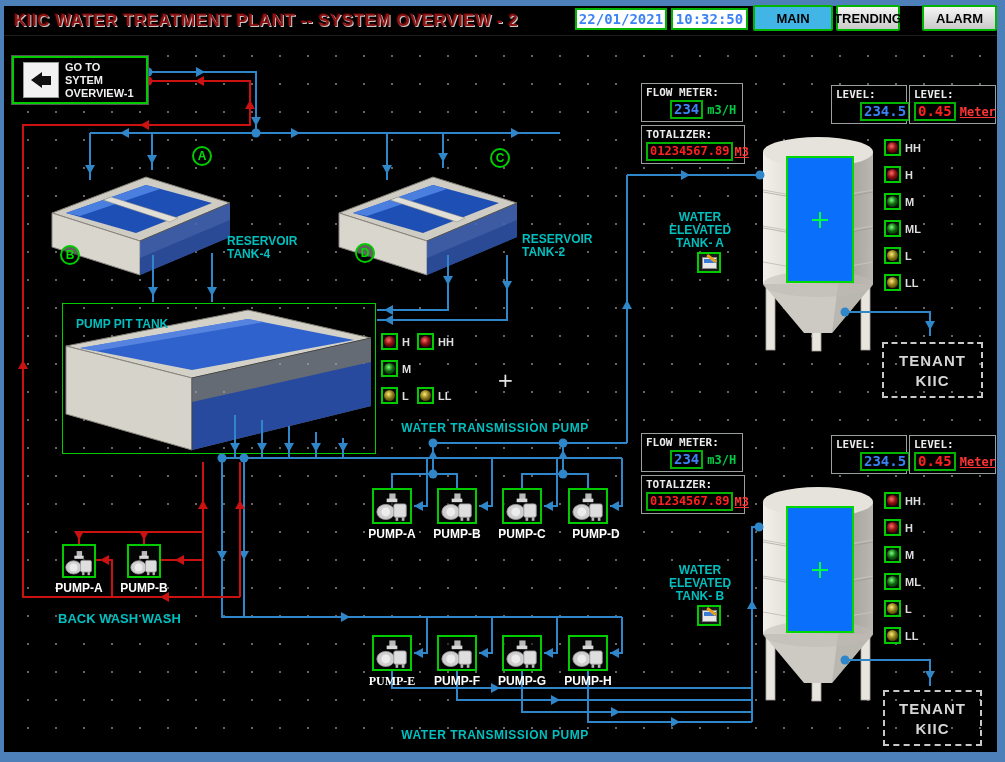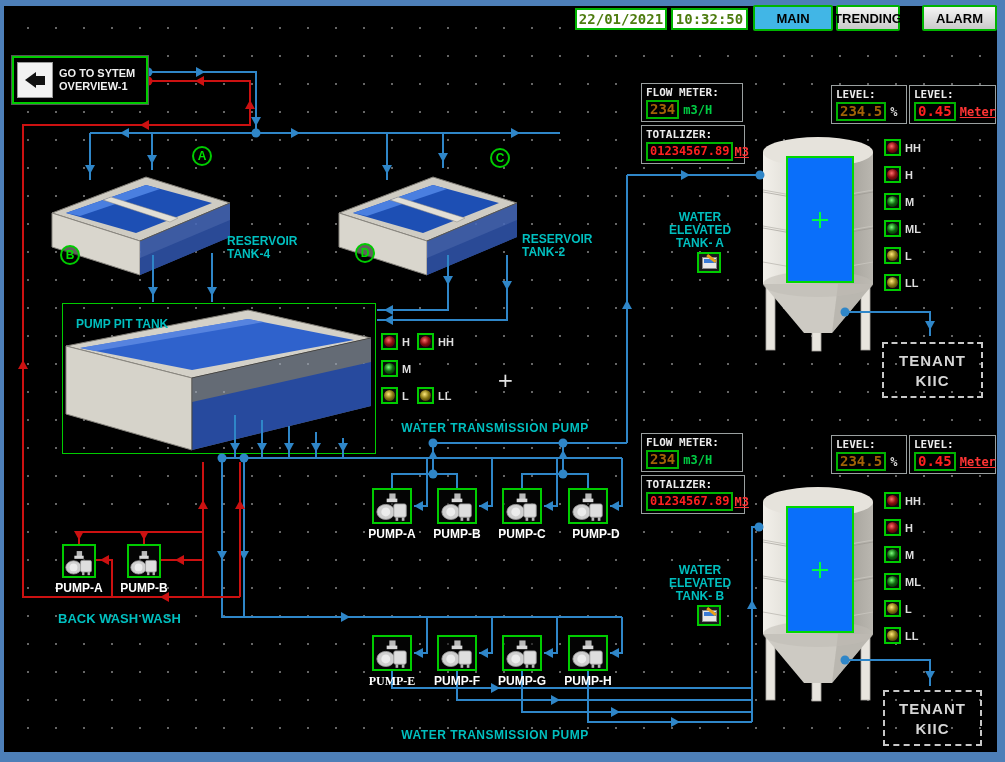--- a/index.html
+++ b/index.html
@@ -4,42 +4,42 @@
 <style>
   html,body{margin:0;padding:0;background:#222;}
   *{box-sizing:border-box;}
   .frame{position:relative;width:1005px;height:762px;background:#4d7fb8;font-family:"Liberation Sans",sans-serif;overflow:hidden;}
   .screen{position:absolute;left:4px;top:6px;width:993px;height:746px;background:#000;
     background-image:radial-gradient(circle,rgba(185,185,185,.55) 1px,transparent 1.4px);
     background-size:28px 28px;background-position:10px 8px;z-index:1;}
   .header{position:absolute;left:4px;top:6px;width:993px;height:30px;background:#000;z-index:10;border-bottom:1px solid #1c1c1c;}
   .title{position:absolute;left:10px;top:5px;font:bold 17px "Liberation Sans",sans-serif;color:#8e1414;
     text-shadow:1px 1px 0 rgba(235,235,235,.85),-1px -1px 0 rgba(70,0,0,.9);letter-spacing:.5px;white-space:nowrap;}
-  .dtbox{position:absolute;top:8px;height:22px;background:#fff;border:2px solid #00b400;color:#4d7c0f;
+  .dtbox{position:absolute;top:8px;height:22px;background:#fff;border:2px solid #00b400;color:#3b82f6;
     font:bold 14px "DejaVu Sans Mono",monospace;display:flex;align-items:center;justify-content:center;z-index:11;}
   .navbtn{position:absolute;top:5px;height:26px;border:2px solid #00b400;color:#000;font:bold 13px "Liberation Sans",sans-serif;
     display:flex;align-items:center;justify-content:center;z-index:11;background:linear-gradient(#f5f5f5,#c9c9c9);border-radius:2px;cursor:pointer;}
   .navbtn.active{background:#41b6e6;}
   .goto{position:absolute;left:12px;top:56px;width:136px;height:48px;border:2px solid #00cc00;background:#000;z-index:12;
-    display:flex;align-items:center;gap:6px;padding:3px;outline:1px solid #555;cursor:pointer;}
+    display:flex;align-items:center;gap:6px;padding:9px;outline:1px solid #555;cursor:pointer;}
   .goto .arrowbox{width:36px;height:36px;background:#f2f2f2;border:1px solid #999;display:flex;align-items:center;justify-content:center;flex:0 0 auto;}
   .arrow-shape{display:flex;align-items:center;}
   .arrow-head{width:0;height:0;border-top:8px solid transparent;border-bottom:8px solid transparent;border-right:11px solid #111;}
   .arrow-shaft{width:9px;height:9px;background:#111;}
   .goto .txt{color:#f0f0f0;font:bold 11px "Liberation Sans",sans-serif;line-height:13px;}
   .tank-svg{position:absolute;z-index:5;}
   .circle-tag{position:absolute;width:20px;height:20px;border-radius:50%;border:2px solid #00cc00;color:#00dd00;
     font:bold 12px "Liberation Sans",sans-serif;display:flex;align-items:center;justify-content:center;z-index:9;background:rgba(0,0,0,.55);}
   .hmi-cyan{position:absolute;color:#00bfbf;font:bold 12px "Liberation Sans",sans-serif;line-height:13px;z-index:9;}
   .pit-box{position:absolute;left:62px;top:303px;width:314px;height:151px;border:1px solid #00cc00;z-index:4;}
   .metric-box{position:absolute;background:#000;border:1px solid #9aa0a0;padding:2px 4px;z-index:7;}
   .metric-label{color:#ececec;font:bold 11px "DejaVu Sans Mono",monospace;white-space:nowrap;}
   .mrow{display:flex;align-items:center;gap:4px;margin-top:1px;}
   .digital{font:bold 14px "DejaVu Sans Mono",monospace;background:#000;border:2px solid #00b400;padding:0 2px;line-height:15px;white-space:nowrap;}
-  .digital.green{color:#a16207;}
+  .digital.green{color:#3b82f6;margin-left:24px;}
   .digital.red{color:#ff2020;}
   .unit-green{color:#00cc44;font:bold 12px "DejaVu Sans Mono",monospace;}
   .unit-red{color:#ff3434;font:bold 12px "DejaVu Sans Mono",monospace;text-decoration:underline;}
   .unit-white{color:#d8d8d8;font:bold 12px "DejaVu Sans Mono",monospace;}
   .lamp-row{position:absolute;display:flex;align-items:center;gap:4px;z-index:9;}
   .lamp{width:17px;height:17px;border:2px solid #00cc00;background:#0a0a0a;display:flex;align-items:center;justify-content:center;}
   .lamp i{display:block;width:11px;height:11px;border-radius:50%;}
   .lamp.red i{background:radial-gradient(circle at 42% 38%,#ff6a6a 0%,#8a0f0f 45%,#2b0000 90%);}
   .lamp.green i{background:radial-gradient(circle at 42% 38%,#7cff7c 0%,#0e6a0e 45%,#002200 90%);}
   .lamp.yellow i{background:radial-gradient(circle at 42% 38%,#ffe87a 0%,#8a7a14 45%,#2e2800 90%);}
@@ -114,20 +114,23 @@
       <path d="M17,134 q55,13 110,0" stroke="#c6c3bc" fill="none"></path>
       <ellipse cx="72" cy="24" rx="55" ry="15" fill="#e6e3dc"></ellipse>
       <ellipse cx="72" cy="156" rx="55" ry="13" fill="#bfbcb5" opacity="0.55"></ellipse>
     </symbol>
   </defs>
 </svg>
 
 <div class="frame">
   <div class="screen"></div>
 
+  <div class="header">
+    <div class="title">KIIC WATER TREATMENT PLANT -- SYSTEM OVERVIEW - 2</div>
+  </div>
   <div class="dtbox" style="left:575px;width:92px;">22/01/2021</div>
   <div class="dtbox" style="left:671px;width:77px;">10:32:50</div>
   <div class="navbtn active" style="left:753px;width:80px;">MAIN</div>
   <div class="navbtn" style="left:836px;width:64px;">TRENDING</div>
   <div class="navbtn" style="left:922px;width:75px;">ALARM</div>
 
   <div class="goto">
     <span class="arrowbox">
       <span class="arrow-shape">
           <span class="arrow-head"></span>

